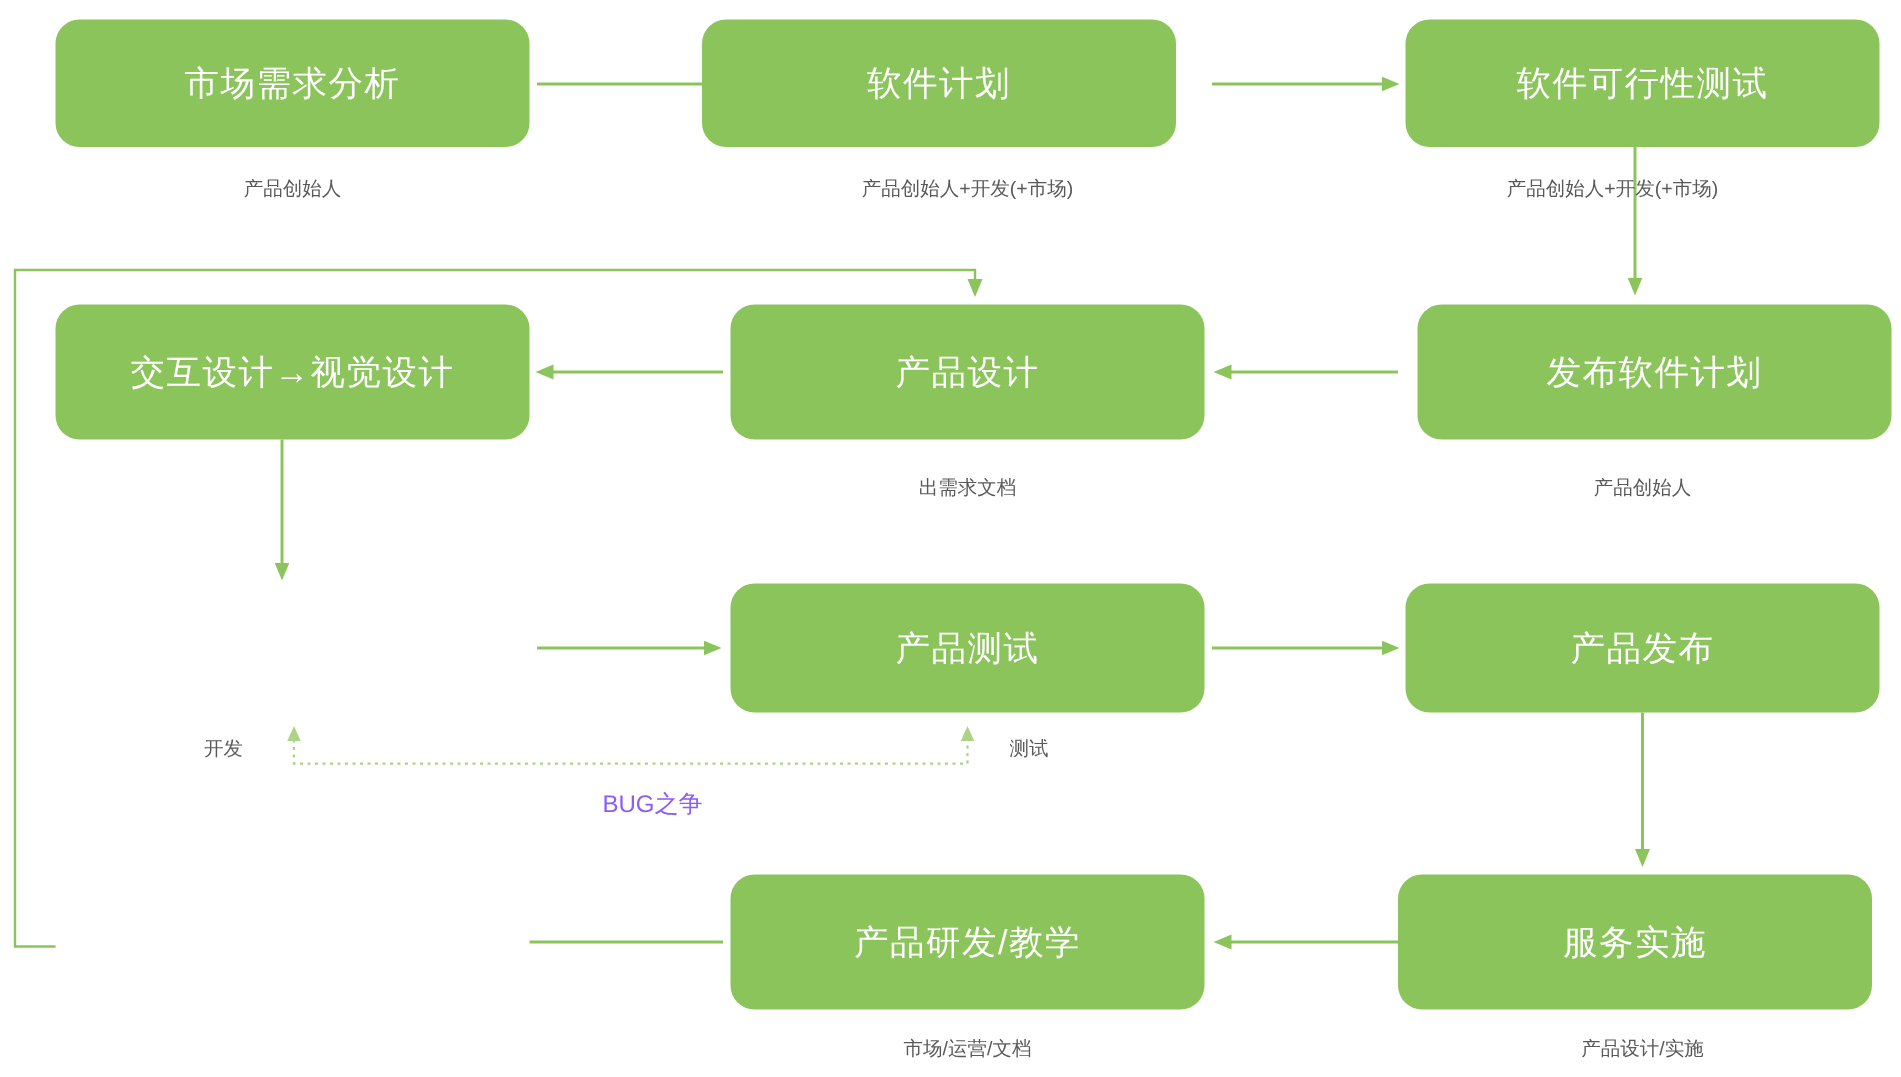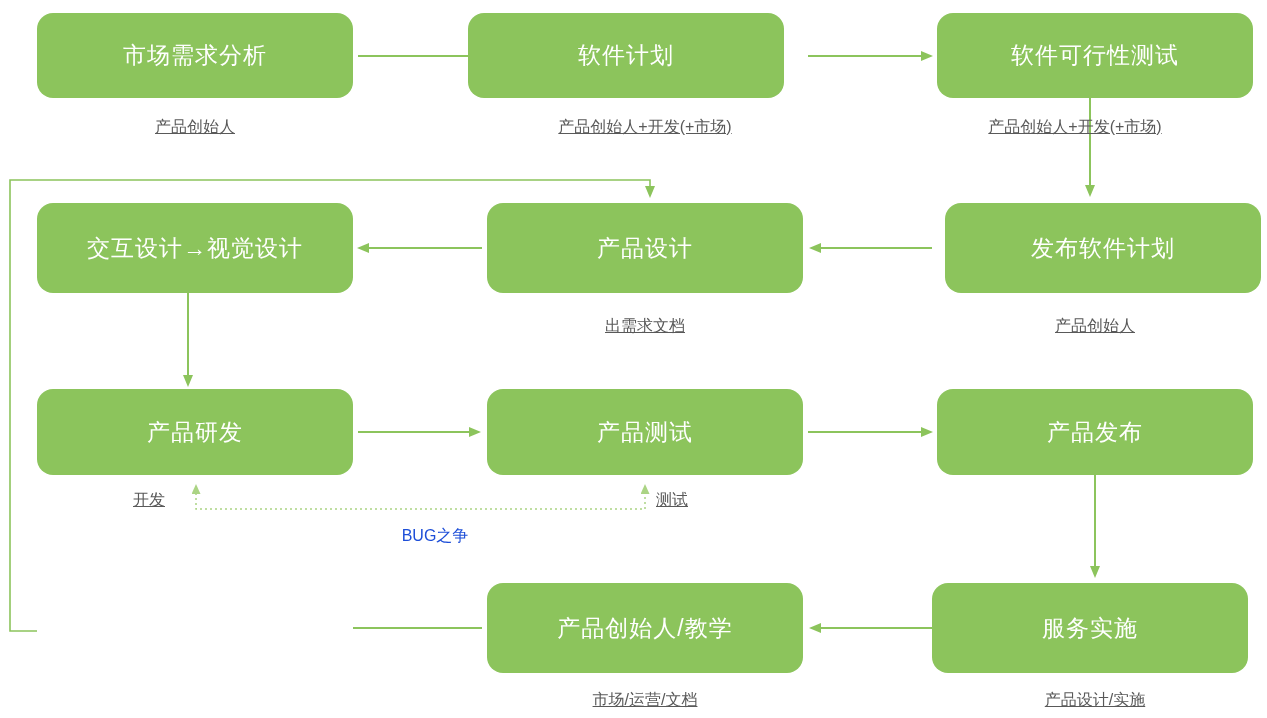--- a/index.html
+++ b/index.html
@@ -12,29 +12,28 @@
     border-radius:16px;
     display:flex;align-items:center;justify-content:center;
     color:#ffffff;
     font-size:23px;
     letter-spacing:1px;
     z-index:2;
   }
   .sublabel{
     position:absolute;
     color:#595959;
-    font-size:16px;
+    font-size:13px;
     white-space:nowrap;
     transform:translateX(-50%);
     z-index:3;
-    text-decoration:underline;
   }
   .annotation{
     position:absolute;
-    color:#1d4ed8;
+    color:#8b5cf6;
     font-size:16px;
     white-space:nowrap;
     transform:translateX(-50%);
     z-index:3;
   }
 </style>
 </head>
 <body>
 
 <div class="canvas">
@@ -92,36 +91,33 @@
   <div class="node" style="left:37px;top:203px;width:316px;height:90px">
     <span>交互设计→视觉设计</span>
   </div>
   <div class="node" style="left:945px;top:203px;width:316px;height:90px">
     <span>发布软件计划</span>
   </div>
 
   <div class="sublabel" style="left:645px;top:316px">出需求文档</div>
   <div class="sublabel" style="left:1095px;top:316px">产品创始人</div>
 
-  <div class="node" style="left:37px;top:389px;width:316px;height:86px">
-    <span>产品研发</span>
-  </div>
   <div class="node" style="left:937px;top:389px;width:316px;height:86px">
     <span>产品发布</span>
   </div>
   <div class="node" style="left:487px;top:389px;width:316px;height:86px">
     <span>产品测试</span>
   </div>
 
   <div class="sublabel" style="left:149px;top:490px">开发</div>
-  <div class="sublabel" style="left:672px;top:490px">测试</div>
+  <div class="sublabel" style="left:686px;top:490px">测试</div>
   <div class="annotation" style="left:435px;top:526px">BUG之争</div>
 
   <div class="node" style="left:487px;top:583px;width:316px;height:90px">
-    <span>产品创始人/教学</span>
+    <span>产品研发/教学</span>
   </div>
   <div class="node" style="left:932px;top:583px;width:316px;height:90px">
     <span>服务实施</span>
   </div>
 
   <div class="sublabel" style="left:645px;top:690px">市场/运营/文档</div>
   <div class="sublabel" style="left:1095px;top:690px">产品设计/实施</div>
 
 </div>
 

